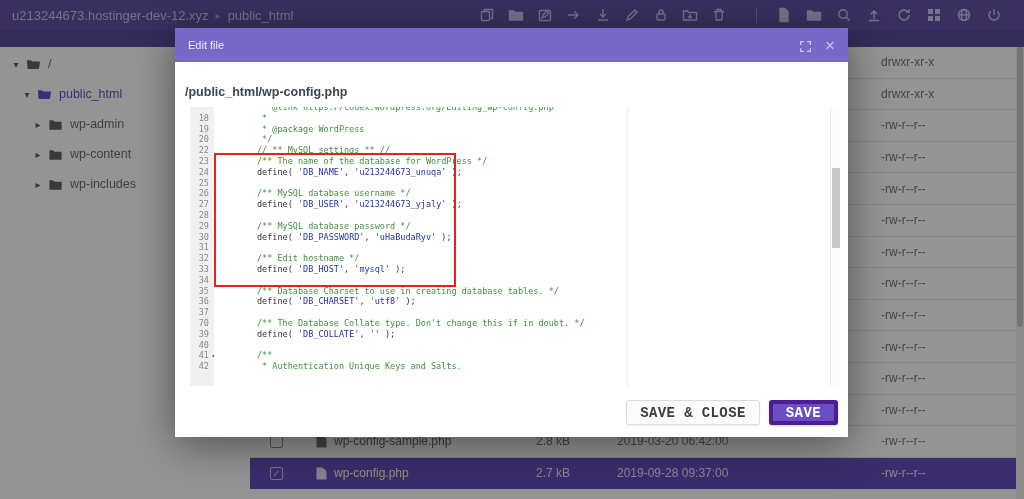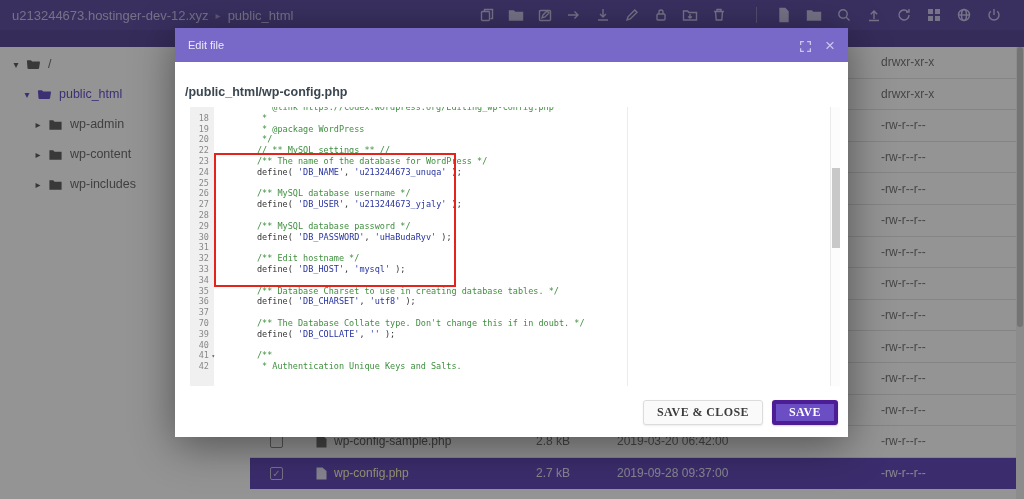--- a/index.html
+++ b/index.html
@@ -71,21 +71,21 @@
   .cline .txt { padding-left:8px; color:#333; }
   .seg-comment { color:#3f8f3f; }
   .seg-string { color:#2733a0; }
   .seg-plain { color:#333; }
   .print-margin { position:absolute; left:437px; top:0; width:1px; height:100%; background:#ececec; }
   .red-box { position:absolute; left:24px; width:242px; border:2px solid #e3231c; z-index:2; pointer-events:none; }
   .ed-scrollbar { position:absolute; left:640px; top:0; width:10px; height:100%; background:#fcfcfc; border-left:1px solid #eaeaea; }
   .ed-scrollbar .thumb { position:absolute; left:1px; top:61px; width:8px; height:80px; background:#c8c8c8; cursor:pointer; }
 
   .modal-footer { position:absolute; right:10px; bottom:12px; display:flex; gap:9px; }
-  .btn { font-family:Liberation Serif, serif; font-size:12px; font-weight:bold; letter-spacing:.4px; border-radius:3px; cursor:pointer; padding:0 13px; height:25px; }
+  .btn { font-family:Liberation Mono, monospace; font-size:14px; font-weight:bold; letter-spacing:.4px; border-radius:3px; cursor:pointer; padding:0 13px; height:25px; }
   .btn-secondary { background:#fafafa; border:1px solid #dcdcdc; color:#3c3c3c; box-shadow:0 1px 2px rgba(0,0,0,.08); }
   .btn-primary { background:#6c4ec4; border:4px solid #4c1d95; color:#fff; box-shadow:0 1px 2px rgba(0,0,0,.2); }
 </style>
 </head>
 <body>
 
 <div class="screen">
 
   <div class="bg-layer">
     <div class="topbar">

